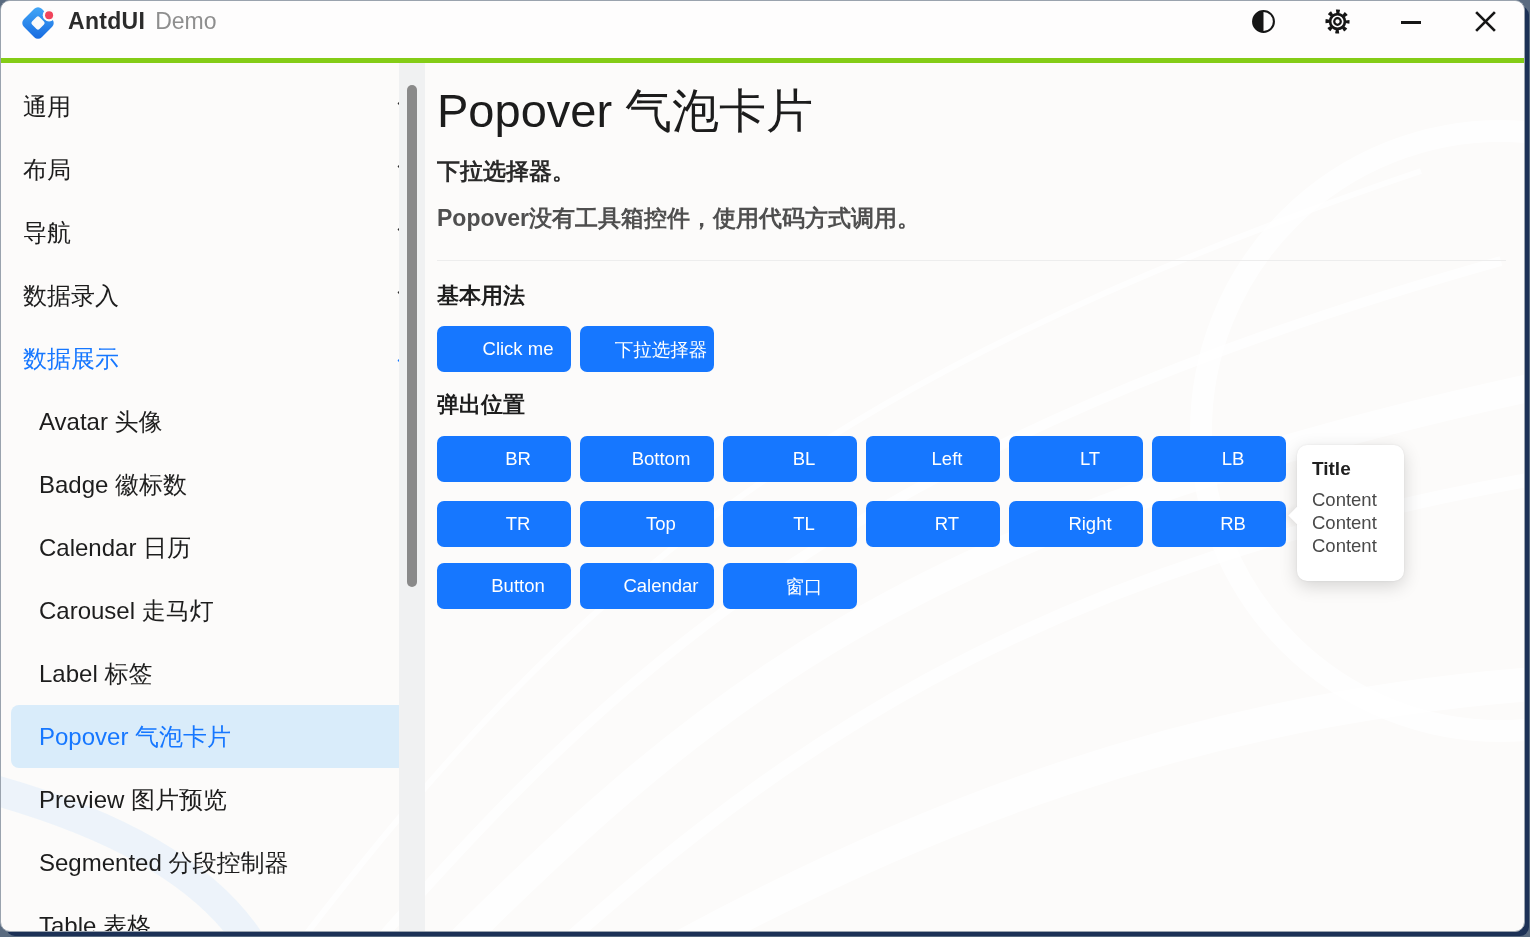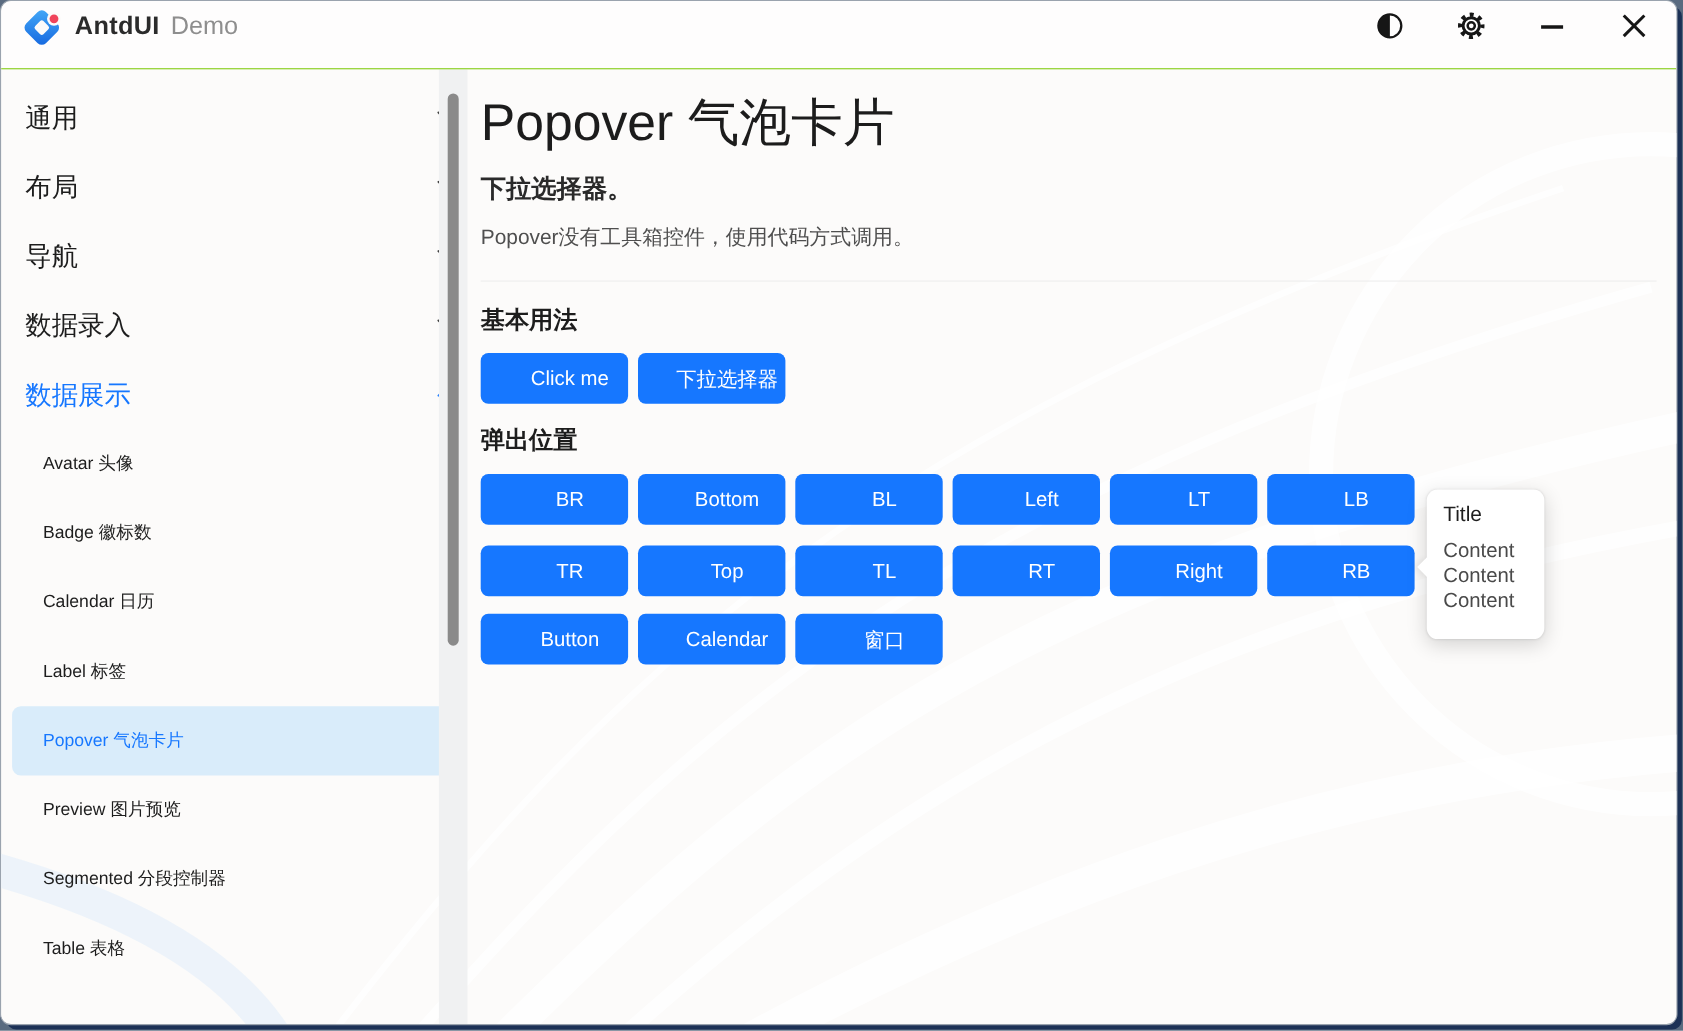--- a/index.html
+++ b/index.html
@@ -18,21 +18,21 @@
     box-shadow:5px 5px 0 -1px #1C3156;
     overflow:hidden;
   }
   .watermark { position:absolute; inset:0; pointer-events:none; z-index:0; }
 
   
   .titlebar {
     position:relative; z-index:2;
     height:62px; display:flex; align-items:center;
     padding:0 22px 16px 18px;
-    border-bottom:1px solid #84cc16;
+    border-bottom:5px solid #84cc16;
     background:rgba(255,255,255,.6);
   }
   .logo { width:38px; height:38px; display:flex; align-items:center; justify-content:center; }
   .app-name { font-size:23px; font-weight:600; color:#2B2B2B; margin-left:11px; letter-spacing:.3px; }
   .app-sub  { font-size:23px; font-weight:400; color:#8E8E8E; margin-left:10px; }
   .tb-actions { margin-left:auto; display:flex; align-items:center; gap:40px; }
   .tb-btn {
     width:34px; height:34px; border:none; background:transparent; cursor:pointer;
     display:flex; align-items:center; justify-content:center; color:#161616;
   }
@@ -44,37 +44,37 @@
   .sidebar { width:424px; position:relative; padding-top:12px; flex:none; }
   .group-row {
     height:63px; display:flex; align-items:center; justify-content:space-between;
     padding:0 12px 0 22px; font-size:24px; color:#1D1D1D; cursor:pointer;
   }
   .group-row.expanded { color:#1677FF; }
   .chev { flex:none; }
   .sub-row {
     height:63px; display:flex; align-items:center;
     margin:0 1px 0 10px; padding-left:28px;
-    font-size:16px; color:#1D1D1D; border-radius:8px; cursor:pointer;
+    font-size:24px; color:#1D1D1D; border-radius:8px; cursor:pointer;
   }
   .sub-row.selected { background:#D9ECFA; color:#1677FF; }
   .scroll-track {
     position:absolute; top:0; bottom:0; right:0; width:26px;
     background:#F0F1F2;
   }
   .scroll-thumb {
     position:absolute; top:22px; left:8px; width:10px; height:502px;
     background:#8A8A8A; border-radius:6px;
   }
 
   
   .content { flex:1; position:relative; padding:0 18px 0 12px; }
   .page-title { font-size:47px; font-weight:400; color:#1C1C1C; margin-top:20px; line-height:1.2; }
   .page-subtitle { font-size:23px; font-weight:600; color:#2A2A2A; margin-top:17px; }
-  .page-desc { font-size:19px; font-weight:400; color:#4F4F4F; margin-top:16px; }
+  .page-desc { font-size:23px; font-weight:700; color:#4F4F4F; margin-top:16px; }
   .divider { border:none; border-top:1px solid #EDEDED; margin-top:26px; }
   .sec-heading { font-size:22px; font-weight:600; color:#1D1D1D; line-height:28px; }
   .mt21 { margin-top:21px; } .mt19 { margin-top:19px; } .mt18 { margin-top:18px; }
   .btn-row { display:flex; gap:9px; }
   .btn-row.mt16 { margin-top:16px; } .btn-row.mt17 { margin-top:17px; } .btn-row.mt19b { margin-top:19px; }
   .btn {
     width:134px; height:46px; border:none; border-radius:7px;
     background:#1677FF; color:#FFFFFF; font-size:18.5px;
     font-family:inherit; cursor:pointer;
     display:flex; align-items:center; justify-content:center;padding-left:28px;
@@ -87,21 +87,21 @@
     background:#fff; border-radius:10px;
     padding:13px 0 0 15px;
     box-shadow:0 5px 18px rgba(0,0,0,.16), 0 0 2px rgba(0,0,0,.08);
   }
   .popover::before {
     content:""; position:absolute; left:-6px; top:64px;
     width:13px; height:13px; background:#fff;
     transform:rotate(45deg);
     box-shadow:-3px 3px 5px rgba(0,0,0,.05);
   }
-  .popover-title { font-size:19px; font-weight:400; color:#1F1F1F; }
+  .popover-title { font-size:19px; font-weight:700; color:#1F1F1F; }
   .popover-line  { font-size:18.5px; color:#4A4A4A; line-height:23px; }
   .popover-lines { margin-top:8px; }
 </style>
 </head>
 <body>
 
 <div class="window">
 
   <svg class="watermark" width="1525" height="932" viewBox="0 0 1525 932">
     <g fill="none" stroke="#FFFFFF" stroke-opacity="0.75">
@@ -217,20 +217,23 @@
       <div class="sub-row">
         <span>Avatar 头像</span>
       </div>
       <div class="sub-row">
         <span>Badge 徽标数</span>
       </div>
       <div class="sub-row">
         <span>Calendar 日历</span>
       </div>
       <div class="sub-row">
+        <span>Carousel 走马灯</span>
+      </div>
+      <div class="sub-row">
         <span>Label 标签</span>
       </div>
       <div class="sub-row selected">
         <span>Popover 气泡卡片</span>
       </div>
       <div class="sub-row">
         <span>Preview 图片预览</span>
       </div>
       <div class="sub-row">
         <span>Segmented 分段控制器</span>

